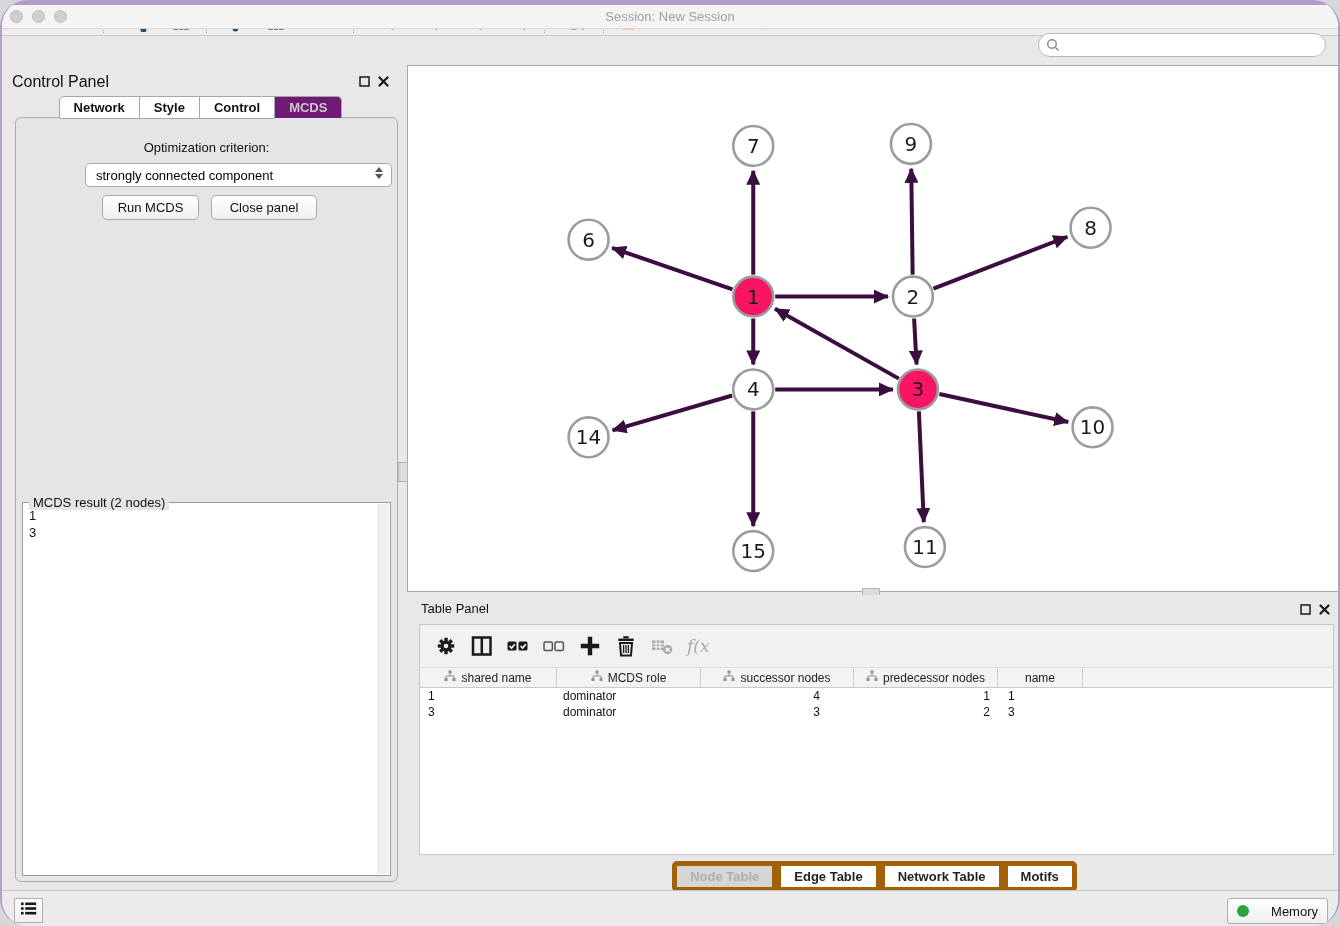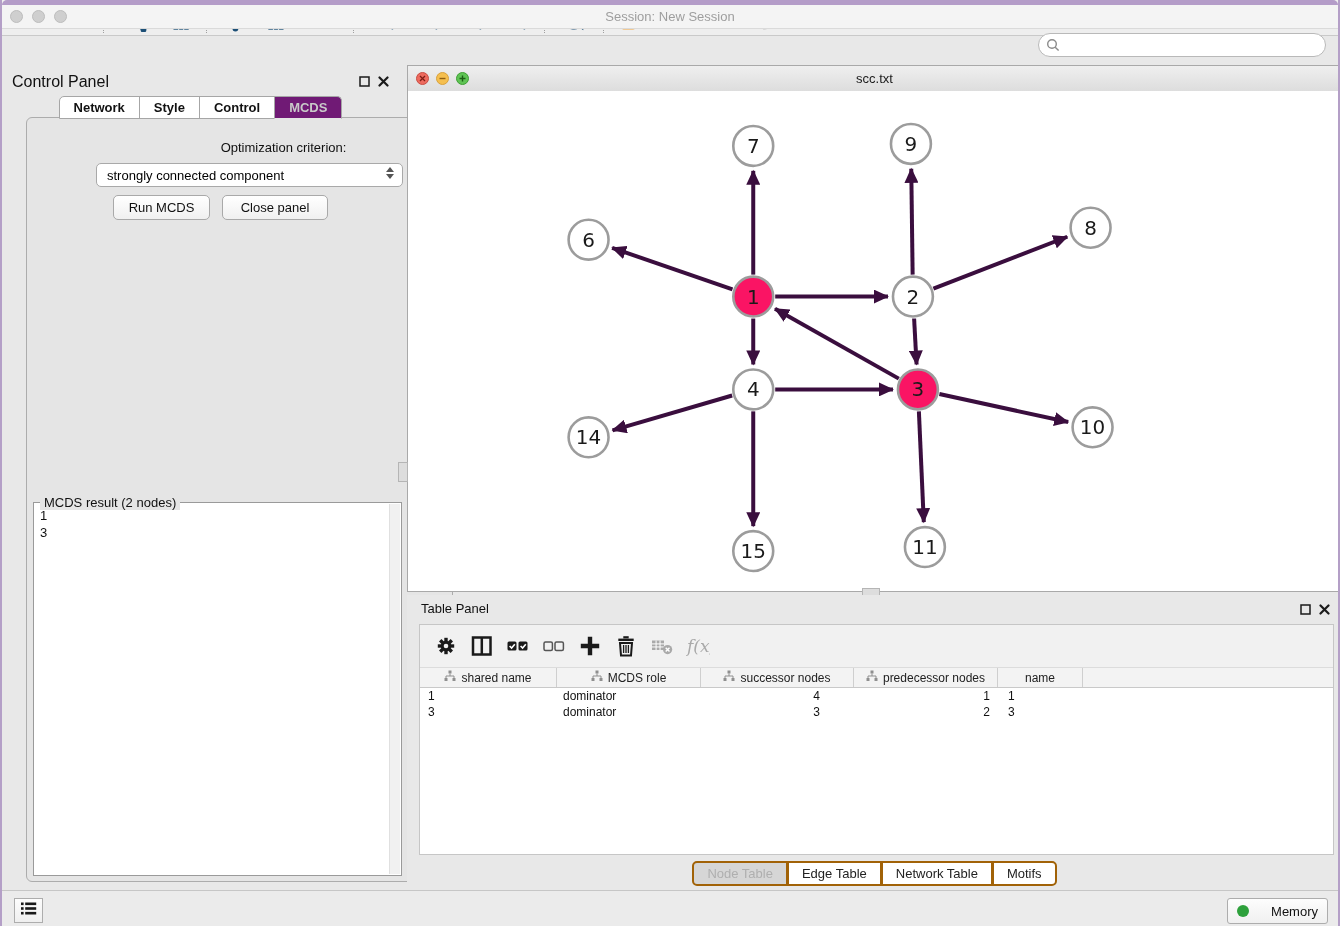--- a/index.html
+++ b/index.html
@@ -1,18 +1,18 @@
 <!DOCTYPE html>
 <html><head>
 <meta charset="utf-8">
 <style>
   html,body{margin:0;padding:0;background:#d7d7d7;}
   #app{position:relative;width:1340px;height:926px;background:#E8E8E8;
        font-family:"Liberation Sans",sans-serif;overflow:hidden;
-       border-left:2px solid #B49FC7;border-right:2px solid #B49FC7;box-sizing:border-box;}
+       border-left:2px solid #B49FC7;border-right:2px solid #B49FC7;box-sizing:border-box;border-radius:27px;}
   .abs{position:absolute;}
 
   
   #top-accent{left:0;top:0;width:100%;height:5px;background:#B49CC8;border-radius:8px 8px 0 0;}
   #titlebar{left:0;top:5px;width:100%;height:23px;background:#F4F4F4;border-bottom:1px solid #DADADA;}
   .tl-dot{width:11px;height:11px;border-radius:50%;background:#CFCFCF;border:1px solid #BDBDBD;display:inline-block;margin-right:9px;}
   #tl-wrap{left:8px;top:4px;}
   #win-title{width:100%;text-align:center;top:4px;color:#9E9E9E;font-size:13px;}
 
   
@@ -28,21 +28,21 @@
   
   #control-panel{left:0;top:65px;width:397px;height:823px;background:#E8E8E8;}
   #cp-header{left:10px;top:8px;font-size:16px;color:#111;}
   .panel-btns{position:absolute;right:10px;top:8px;display:flex;gap:8px;align-items:center;}
   #cp-tabs{left:0;top:31px;width:100%;display:flex;justify-content:center;position:absolute;z-index:2;}
   .cp-tab{border:1px solid #A6A6A6;background:#FFFFFF;font-size:13px;font-weight:bold;color:#111;
           padding:3px 14px;margin-left:-1px;position:relative;}
   .cp-tab:first-child{border-top-left-radius:5px;margin-left:0;}
   .cp-tab:last-child{border-top-right-radius:5px;}
   .cp-tab.disabled-active{background:#701a75;color:#C9C9C9;border-bottom-color:#E5E5E5;}
-  #cp-box{left:24px;top:52px;width:381px;height:763px;background:#E5E5E5;border:1px solid #ACACAC;border-radius:6px;padding-left:44px;}
+  #cp-box{left:13px;top:52px;width:381px;height:763px;background:#E5E5E5;border:1px solid #ACACAC;border-radius:6px;}
   #opt-label{width:100%;text-align:center;top:22px;font-size:13px;color:#111;}
   #opt-select{left:37px;top:45px;width:307px;height:24px;background:#fff;border:1px solid #A9A9A9;border-radius:5px;
               font-size:13px;display:flex;align-items:center;padding-left:10px;box-sizing:border-box;margin-left:32px;}
   #opt-stepper{position:absolute;right:8px;top:3px;display:flex;flex-direction:column;gap:2px;}
   .tri-up{width:0;height:0;border-left:4px solid transparent;border-right:4px solid transparent;border-bottom:5px solid #555;}
   .tri-dn{width:0;height:0;border-left:4px solid transparent;border-right:4px solid transparent;border-top:5px solid #555;}
   .cp-button{position:absolute;height:23px;background:linear-gradient(#FFFFFF,#F0F0F0);border:1px solid #A9A9A9;
              border-radius:5px;font-size:13px;color:#111;display:flex;align-items:center;justify-content:center;
              font-family:"Liberation Sans",sans-serif;}
   #run-btn{left:86px;top:77px;width:95px;text-align:center;}
@@ -74,21 +74,21 @@
   #tp-toolbar{left:0;top:0;width:100%;height:43px;background:#F1F1F1;border-bottom:1px solid #DCDCDC;
               display:flex;align-items:center;padding-left:8px;box-sizing:border-box;}
   .tpicon{width:30px;height:30px;display:flex;align-items:center;justify-content:center;margin:0 3px;}
   #tp-grid{left:0;top:43px;width:100%;text-align:center;}
   #tp-headrow{display:flex;background:#F3F3F3;border-bottom:1px solid #C9C9C9;height:19px;}
   .th-cell{display:flex;align-items:center;justify-content:center;gap:5px;font-size:12px;color:#222;
            border-right:1px solid #CFCFCF;box-sizing:border-box;height:19px;}
   .tr-row{display:flex;height:16px;background:#fff;}
   .td-cell{font-size:12px;color:#111;box-sizing:border-box;display:flex;align-items:center;}
   #tp-footer{left:0;top:266px;width:100%;display:flex;justify-content:center;position:absolute;}
-  .tp-tab{border:2px solid #a16207;background:#FFFFFF;font-size:13px;font-weight:normal;color:#222;
+  .tp-tab{border:5px solid #a16207;background:#FFFFFF;font-size:13px;font-weight:bold;color:#222;
           padding:3px 13px;margin-left:-1px;}
   .tp-tab:first-child{border-radius:5px 0 0 5px;margin-left:0;}
   .tp-tab:last-child{border-radius:0 5px 5px 0;}
   .tp-tab.selected{background:#D6D6D6;color:#AFAFAF;}
 
   
   #statusbar{left:0;top:890px;width:100%;height:36px;background:#EBEBEB;border-top:1px solid #C6C6C6;box-sizing:border-box;}
   #list-btn{left:12px;top:7px;width:27px;height:23px;background:linear-gradient(#FDFDFD,#EFEFEF);
             border:1px solid #ADADAD;display:flex;align-items:center;justify-content:center;}
   #memory-btn{right:10px;top:7px;height:24px;background:linear-gradient(#FDFDFD,#F0F0F0);border:1px solid #ADADAD;
@@ -291,43 +291,20 @@
       <div id="result-group" class="abs">
         <span id="result-label">MCDS result (2 nodes)</span>
         <div id="result-lines">1
 3</div>
         <div id="result-scroll"></div>
       </div>
     </div>
   </div>
 
   <div id="net-window" class="abs">
-    <div id="net-titlebar" class="abs">
-      <span id="net-btns" class="abs">
-        <span class="mac-btn" id="net-close">
-          <svg width="13" height="13" viewBox="0 0 13 13">
-              <circle cx="6.5" cy="6.5" r="6" fill="#ED6A5E" stroke="#C94C42"></circle>
-              <path d="M4 4 L9 9 M9 4 L4 9" stroke="#7E1D15" stroke-width="1.3"></path>
-            </svg>
-          </span>
-        <span class="mac-btn">
-          <svg width="13" height="13" viewBox="0 0 13 13">
-              <circle cx="6.5" cy="6.5" r="6" fill="#F5BF4F" stroke="#D8A13C"></circle>
-              <path d="M3.5 6.5 H9.5" stroke="#8E5E12" stroke-width="1.4"></path>
-            </svg>
-          </span>
-        <span class="mac-btn">
-          <svg width="13" height="13" viewBox="0 0 13 13">
-              <circle cx="6.5" cy="6.5" r="6" fill="#5FC454" stroke="#3E9E34"></circle>
-              <path d="M6.5 3.5 V9.5 M3.5 6.5 H9.5" stroke="#1B5E14" stroke-width="1.4"></path>
-            </svg>
-          </span>
-      </span>
-      <div id="net-title" class="abs">scc.txt</div>
-    </div>
     <div id="graph-canvas" class="abs">
       <svg id="graph-svg" viewBox="0 0 933 501" preserveAspectRatio="xMidYMid meet">
           <defs>
             <marker id="arrow" markerUnits="userSpaceOnUse" markerWidth="16" markerHeight="14" refX="14" refY="7" orient="auto">
               <path d="M0 0 L15 7 L0 14 Z" fill="#3A0E3E"></path>
             </marker>
           </defs>
           <line x1="345" y1="184" x2="345" y2="80" stroke="#3A0E3E" stroke-width="4" marker-end="url(#arrow)"></line>
           <line x1="324.2058154797033" y1="198.81655443844295" x2="203.6297551367008" y2="157.1630063199512" stroke="#3A0E3E" stroke-width="4" marker-end="url(#arrow)"></line>
           <line x1="367" y1="206" x2="480" y2="206" stroke="#3A0E3E" stroke-width="4" marker-end="url(#arrow)"></line>

